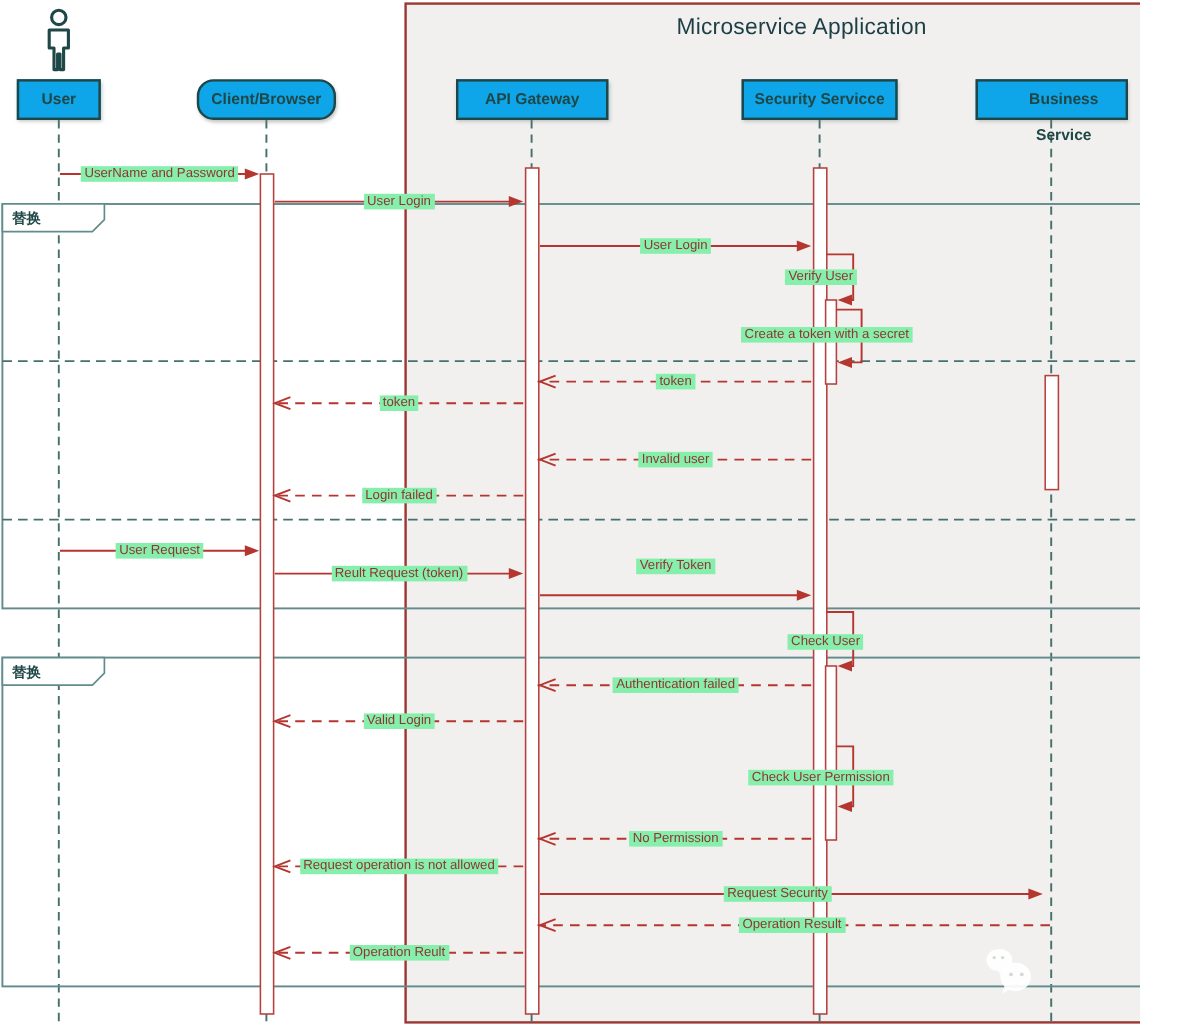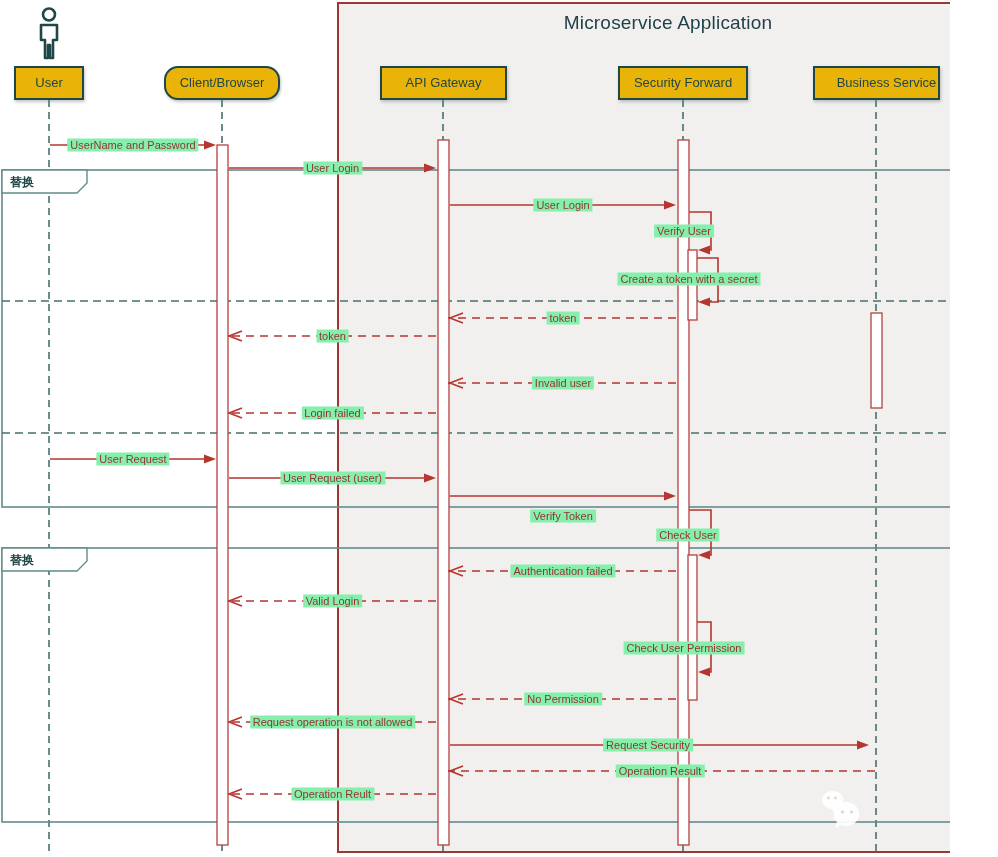--- a/index.html
+++ b/index.html
@@ -3,22 +3,22 @@
 <meta charset="utf-8">
 <style>
   html,body{margin:0;padding:0;background:#ffffff;}
   *{box-sizing:border-box;}
   .canvas{position:relative;width:950px;height:857px;background:#fff;overflow:hidden;
           font-family:"Liberation Sans",sans-serif;}
   .boundary{position:absolute;background:#f1f0ef;border:2px solid #9c3734;}
   .title{position:absolute;left:353px;top:12px;width:630px;text-align:center;
          font-size:19px;color:#1d3f45;letter-spacing:.2px;}
   svg.layer{position:absolute;left:0;top:0;}
-  .pbox{position:absolute;height:34px;line-height:30px;background:#eab308;border:2px solid #1f4747;
-        color:#1f4747;font-weight:normal;font-size:13px;text-align:center;
+  .pbox{position:absolute;height:34px;line-height:30px;background:#0ea5e9;border:2px solid #1f4747;
+        color:#1f4747;font-weight:bold;font-size:13px;text-align:center;
         box-shadow:1px 2px 3px rgba(120,130,130,.45);}
   .msg-label{position:absolute;transform:translate(-50%,-50%);background:#86efac;padding:0 3px;
              font-size:11px;color:#8e3634;white-space:nowrap;line-height:13px;}
   .frame-label{position:absolute;font-weight:bold;font-size:12px;color:#1f4747;line-height:14px;}
   .watermark{position:absolute;left:818px;top:788px;display:flex;align-items:center;gap:3px;}
   .watermark .wm-text{font-size:30px;font-weight:bold;color:rgba(255,255,255,.93);
              text-shadow:0 1px 2px rgba(90,90,90,.5);letter-spacing:.5px;}
 </style>
 </head>
 <body>
@@ -95,37 +95,37 @@
       <div class="frame-label" style="left: 10px; top: 175px; transform: none;">替换</div>
       <div class="frame-label" style="left: 10px; top: 553px; transform: none;">替换</div>
       <div class="msg-label" style="left: 133px; top: 145px;">UserName and Password</div>
       <div class="msg-label" style="left: 332.5px; top: 168px;">User Login</div>
       <div class="msg-label" style="left: 563px; top: 205px;">User Login</div>
       <div class="msg-label" style="left: 563px; top: 318px;">token</div>
       <div class="msg-label" style="left: 332.5px; top: 336px;">token</div>
       <div class="msg-label" style="left: 563px; top: 383px;">Invalid user</div>
       <div class="msg-label" style="left: 332.5px; top: 413px;">Login failed</div>
       <div class="msg-label" style="left: 133px; top: 459px;">User Request</div>
-      <div class="msg-label" style="left: 332.5px; top: 478px;">User Request (user)</div>
-      <div class="msg-label" style="left: 563px; top: 516px;">Verify Token</div>
+      <div class="msg-label" style="left: 332.5px; top: 478px;">Reult Request (token)</div>
+      <div class="msg-label" style="left: 563px; top: 472px;">Verify Token</div>
       <div class="msg-label" style="left: 563px; top: 571px;">Authentication failed</div>
       <div class="msg-label" style="left: 332.5px; top: 601px;">Valid Login</div>
       <div class="msg-label" style="left: 563px; top: 699px;">No Permission</div>
       <div class="msg-label" style="left: 332.5px; top: 722px;">Request operation is not allowed</div>
       <div class="msg-label" style="left: 648px; top: 745px;">Request Security</div>
       <div class="msg-label" style="left: 660px; top: 771px;">Operation Result</div>
       <div class="msg-label" style="left: 332.5px; top: 794px;">Operation Reult</div>
       <div class="msg-label" style="left: 684px; top: 231px;">Verify User</div>
       <div class="msg-label" style="left: 689px; top: 279px;">Create a token with a secret</div>
       <div class="msg-label" style="left: 688px; top: 535px;">Check User</div>
       <div class="msg-label" style="left: 684px; top: 648px;">Check User Permission</div>
       <div class="pbox" style="left: 14px; top: 66px; width: 70px; transform: none;">User</div>
       <div class="pbox" style="left: 164px; top: 66px; width: 116px; transform: none; border-radius: 14px;">Client/Browser</div>
       <div class="pbox" style="left: 380px; top: 66px; width: 127px; transform: none;">API Gateway</div>
-      <div class="pbox" style="left: 618px; top: 66px; width: 130px; transform: none;">Security Forward</div>
+      <div class="pbox" style="left: 618px; top: 66px; width: 130px; transform: none;">Security Servicce</div>
       <div class="pbox" style="left: 813px; top: 66px; width: 127px; transform: none; padding-left: 20px;">Business Service</div>
     </div>
   <div class="watermark">
     <svg width="48" height="50" viewBox="0 0 48 50">
       <g fill="rgba(255,255,255,0.92)">
         <path d="M14,3 a10,9 0 1 0 0,18 l2,4 1,-4 a10,9 0 0 0 -3,-18 z"></path>
         <path d="M29,14 a13,12 0 1 1 -6,23 l-6,3 2,-6 a13,12 0 0 1 10,-20 z"></path>
       </g>
       <g fill="#d8d8d6">
         <circle cx="10.5" cy="10" r="1.4"></circle>

